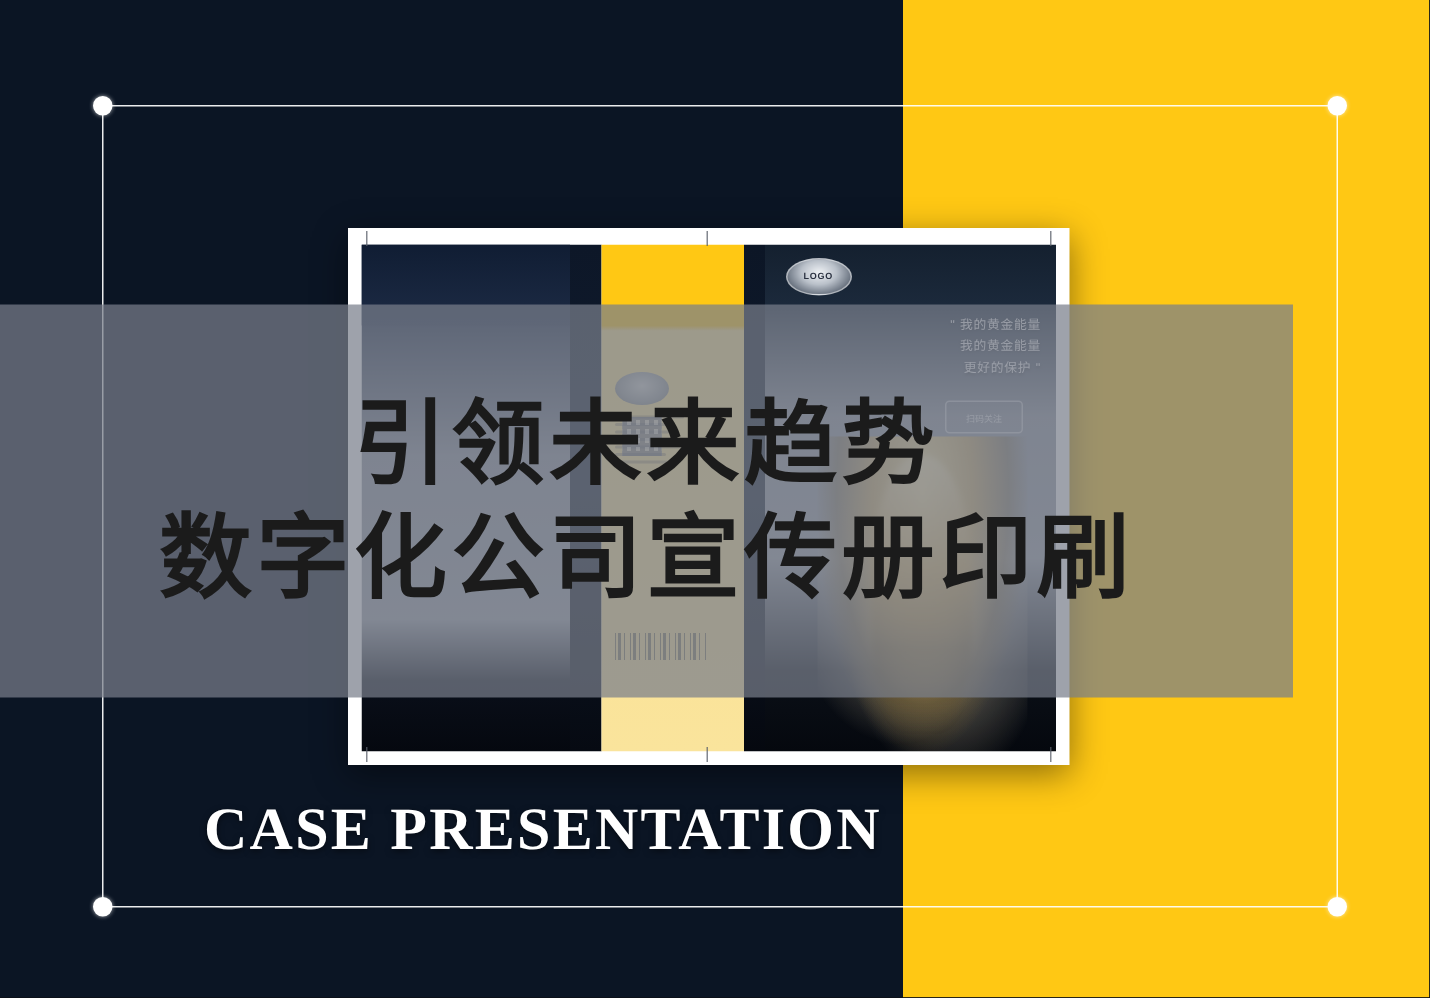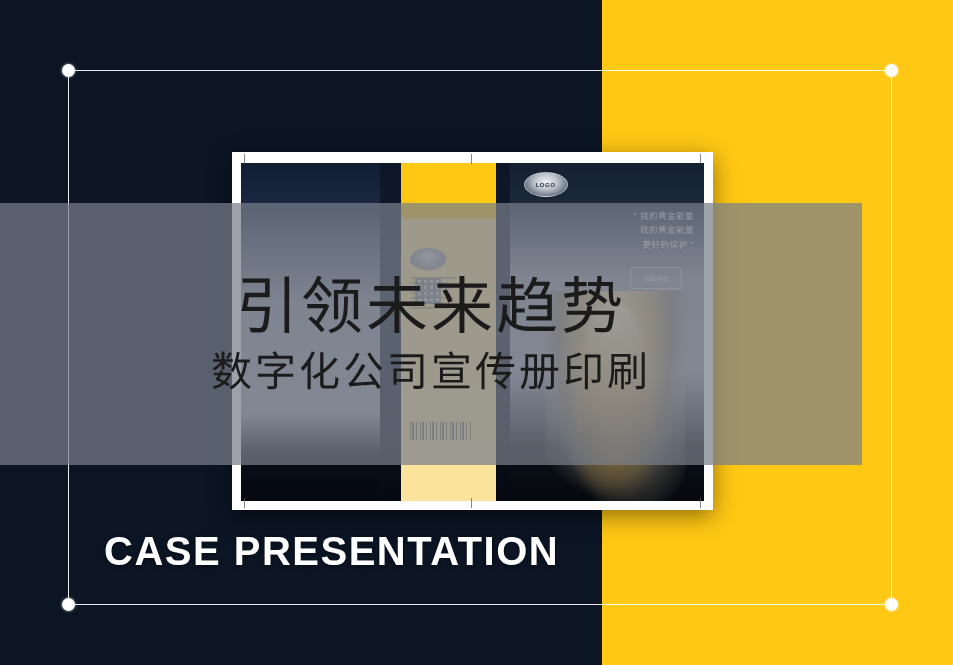--- a/index.html
+++ b/index.html
@@ -206,38 +206,38 @@
     background:rgba(120,126,138,.72);
     display:flex;
     flex-direction:column;
     align-items:center;
     justify-content:center;
     gap:14px;
   }
   .caption-line{
     color:#1b1b1b;
     font-family:"DejaVu Sans","Liberation Sans",sans-serif;
-    font-weight:400;
+    font-weight:700;
     letter-spacing:3px;
     white-space:nowrap;
     line-height:1;
   }
   .caption-line.l1{font-size:62px;}
-  .caption-line.l2{font-size:41px;text-align:center;}
+  .caption-line.l2{font-size:62px;text-align:center;}
 
   
   .headline{
     position:absolute;
-    left:104px; top:529px;
+    left:136px; top:529px;
     color:#ffffff;
     font-size:40px;
     font-weight:700;
     letter-spacing:1.5px;
     text-shadow:0 1px 4px rgba(0,0,0,.5);
-    font-family:Liberation Sans, sans-serif;
+    font-family:Liberation Serif, serif;
   }
 </style>
 </head>
 <body>
 
 <div class="stage">
 
   <div class="bg-dark"></div>
   <div class="bg-yellow"></div>
 

